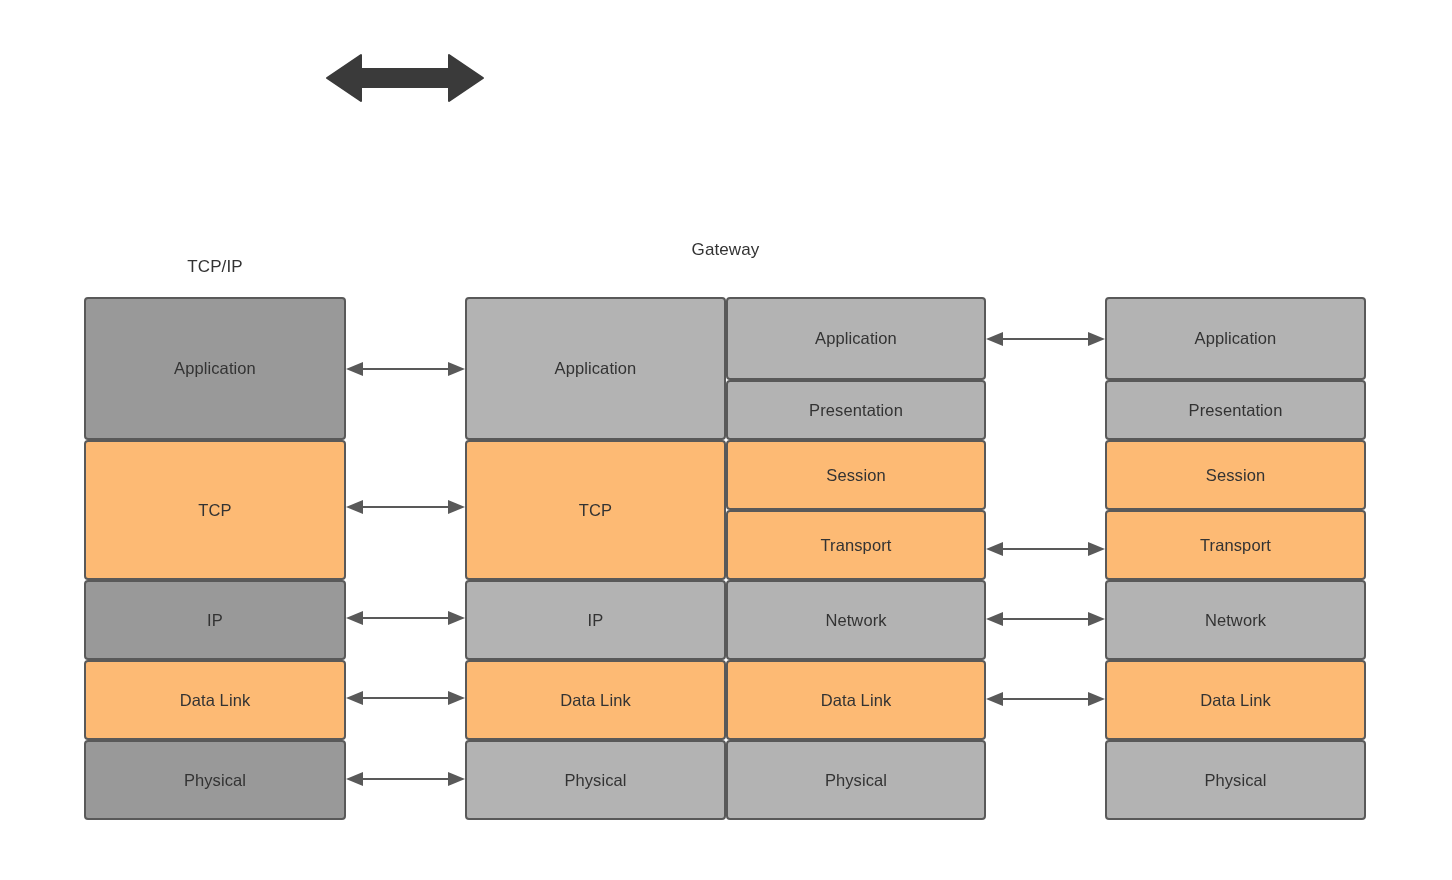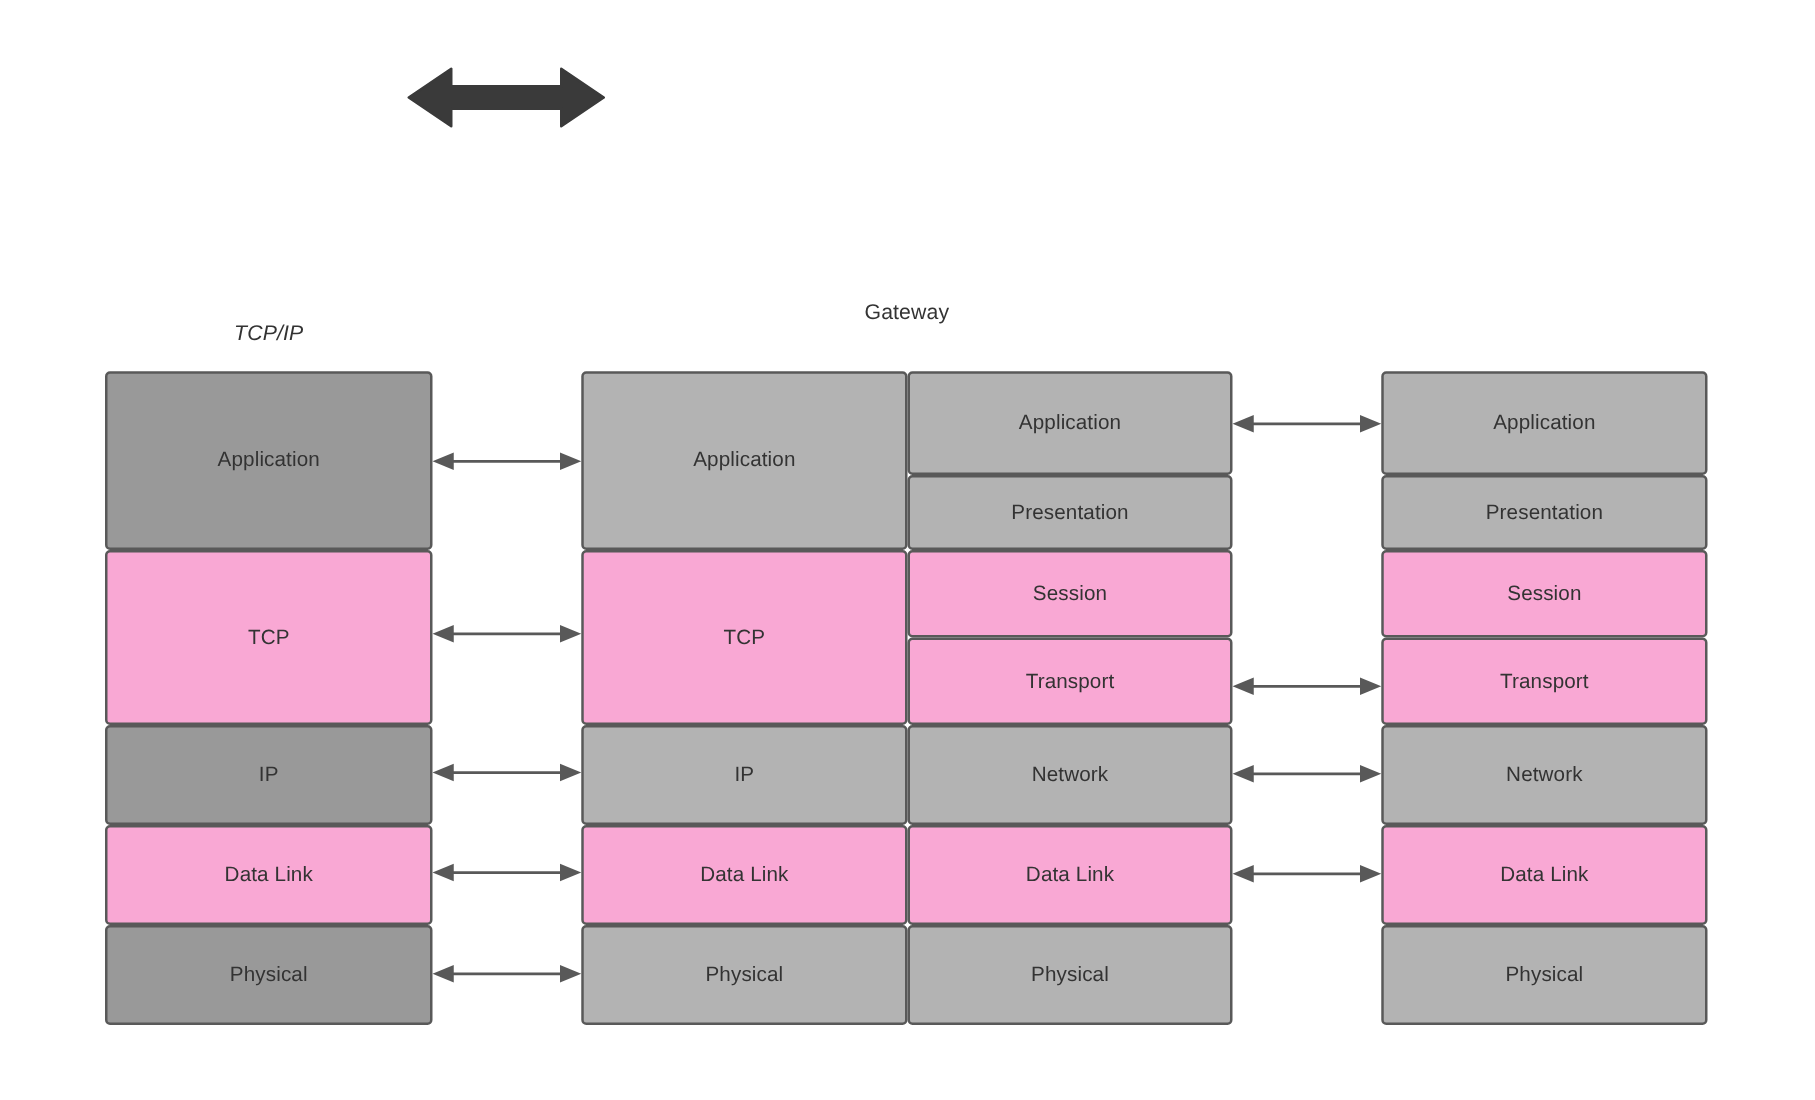--- a/index.html
+++ b/index.html
@@ -33,42 +33,42 @@
     display:flex;
     align-items:center;
     justify-content:center;
     font-size:16.5px;
     color:#333333;
     white-space:nowrap;
     letter-spacing:.1px;
   }
   .fill-dark{background:#999999;}
   .fill-mid{background:#b3b3b3;}
-  .fill-white{background:#f9a8d4;}
+  .fill-white{background:#fdba74;}
 
   
   .connector{position:absolute;}
   .connector svg{display:block;overflow:visible;}
 
   
   .big-arrow{position:absolute;}
   .big-arrow svg{display:block;}
 </style>
 </head>
 <body>
 
 <div id="canvas">
 
   <div class="big-arrow" style="left:325px;top:50px;">
     <svg width="160" height="56" viewBox="0 0 160 56" aria-hidden="true">
       <path d="M 2 28 L 36 5 L 36 19 L 124 19 L 124 5 L 158 28 L 124 51 L 124 37 L 36 37 L 36 51 Z" fill="#3a3a3a" stroke="#3a3a3a" stroke-width="2" stroke-linejoin="round"></path>
     </svg>
   </div>
 
-  <div class="caption" style="left:84px;top:257px;width:262px;font-style:italic;">TCP/IP</div>
+  <div class="caption" style="left:84px;top:257px;width:262px;">TCP/IP</div>
 
   <div class="caption" style="left:465px;top:240px;width:521px;">Gateway</div>
 
 
   <div class="stack" style="left:84px;top:297px;width:262px;height:523px;">
     <div class="layer fill-dark" style="left:0;top:0;width:262px;height:143px;">Application</div>
     <div class="layer fill-white" style="left:0;top:143px;width:262px;height:140px;">TCP</div>
     <div class="layer fill-dark" style="left:0;top:283px;width:262px;height:80px;">IP</div>
     <div class="layer fill-white" style="left:0;top:363px;width:262px;height:80px;">Data Link</div>
     <div class="layer fill-dark" style="left:0;top:443px;width:262px;height:80px;">Physical</div>

